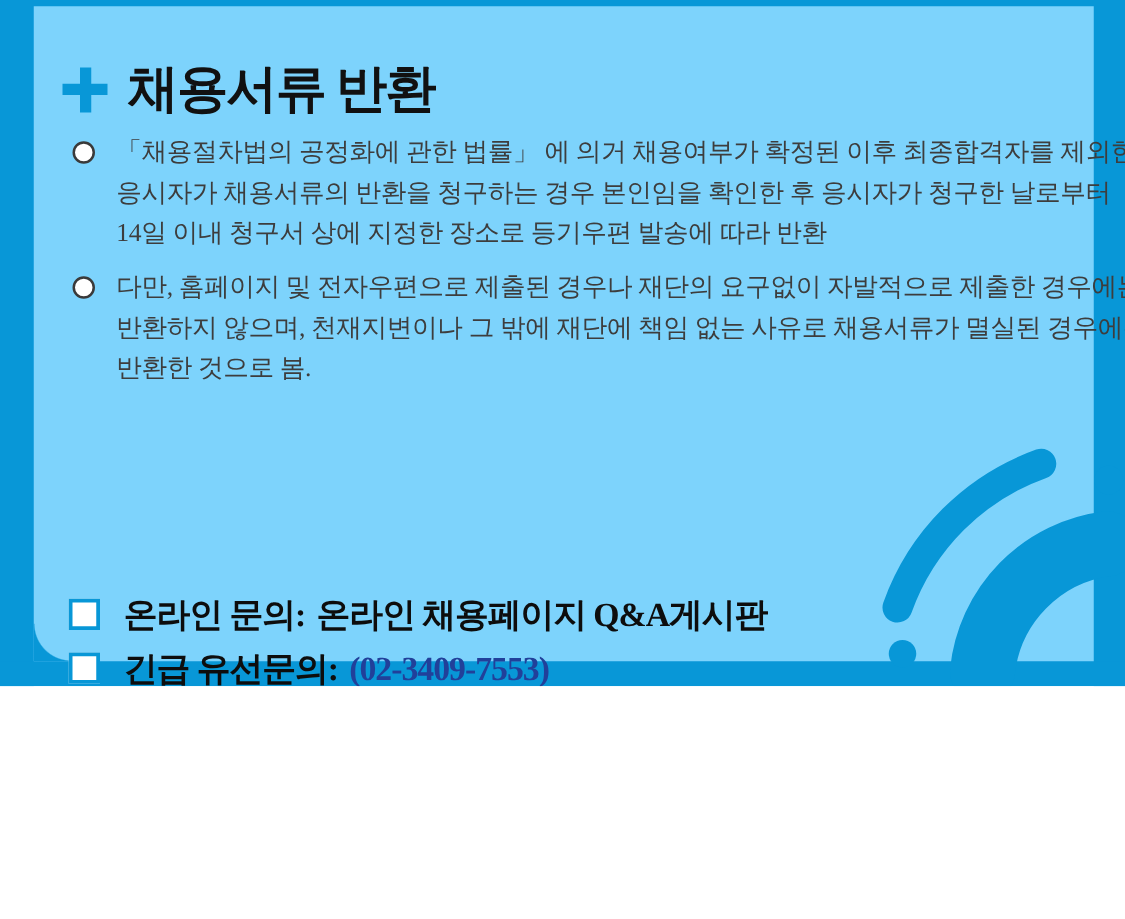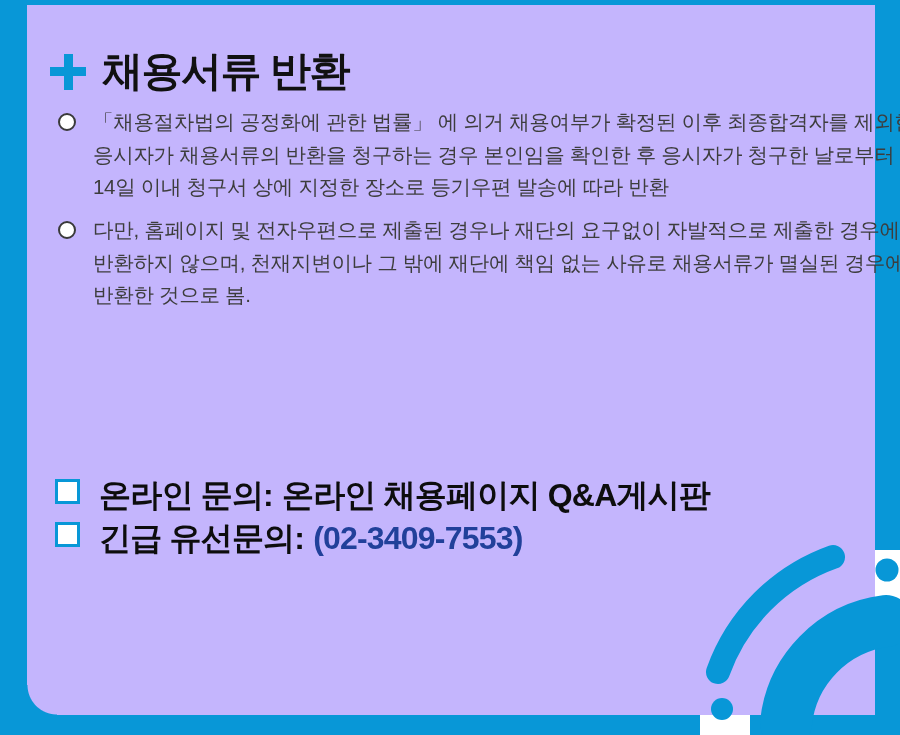--- a/index.html
+++ b/index.html
@@ -1,18 +1,18 @@
 <!DOCTYPE html>
 <html lang="ko"><head>
 <meta charset="utf-8">
 <style>
   html,body { margin:0; padding:0; background:#ffffff; }
   .page {
-    position:relative; width:900px; height:735px; background:#c4b5fd;
-    overflow:hidden; font-family:Liberation Sans, sans-serif;
+    position:relative; width:900px; height:549px; background:#7dd3fc;
+    overflow:hidden; font-family:Liberation Serif, serif;
   }
   .bar { position:absolute; background:#0897d7; }
   #bar-left   { left:0; top:0; width:27px; height:735px; }
   #bar-top    { left:0; top:0; width:900px; height:5px; }
   #bar-right  { right:0; top:0; width:25px; height:735px; }
   #bar-bottom { left:0; bottom:0; width:900px; height:20px; }
   
   #corner-fillet {
     position:absolute; left:27px; bottom:20px; width:30px; height:30px;
     background: radial-gradient(circle 30px at 100% 0%, rgba(0,0,0,0) 29px, #0897d7 30px);
@@ -33,21 +33,21 @@
   .bullet-para { position:absolute; left:58px; display:flex; align-items:flex-start; gap:17px; }
   #para1 { top:106px; }
   #para2 { top:214px; }
   .circle-bullet { flex:0 0 auto; width:14px; height:14px; border:2.5px solid #3a3a3a; border-radius:50%; margin-top:7px; background:#fff; }
   .para-lines { font-size:20.5px; line-height:32.5px; color:#3d3d3d; letter-spacing:-0.3px; white-space:nowrap; }
 
   .contact-item { position:absolute; left:55px; display:flex; align-items:flex-start; gap:19px; }
   #contact1 { top:474px; }
   #contact2 { top:517px; }
   .square-bullet { flex:0 0 auto; width:19px; height:19px; border:3.5px solid #0897d7; margin-top:5px; background:#fff; }
-  .contact-text { font-size:32px; font-weight:800; color:#0d0d0d; letter-spacing:-0.8px; white-space:nowrap; }
+  .contact-text { font-size:27px; font-weight:800; color:#0d0d0d; letter-spacing:-0.8px; white-space:nowrap; }
   .contact-value { margin-left:9px; }
 </style>
 </head>
 <body>
 
 <div class="page">
 
   <div class="bar" id="bar-left"></div>
   <div class="bar" id="bar-top"></div>
   <div class="bar" id="bar-right"></div>

